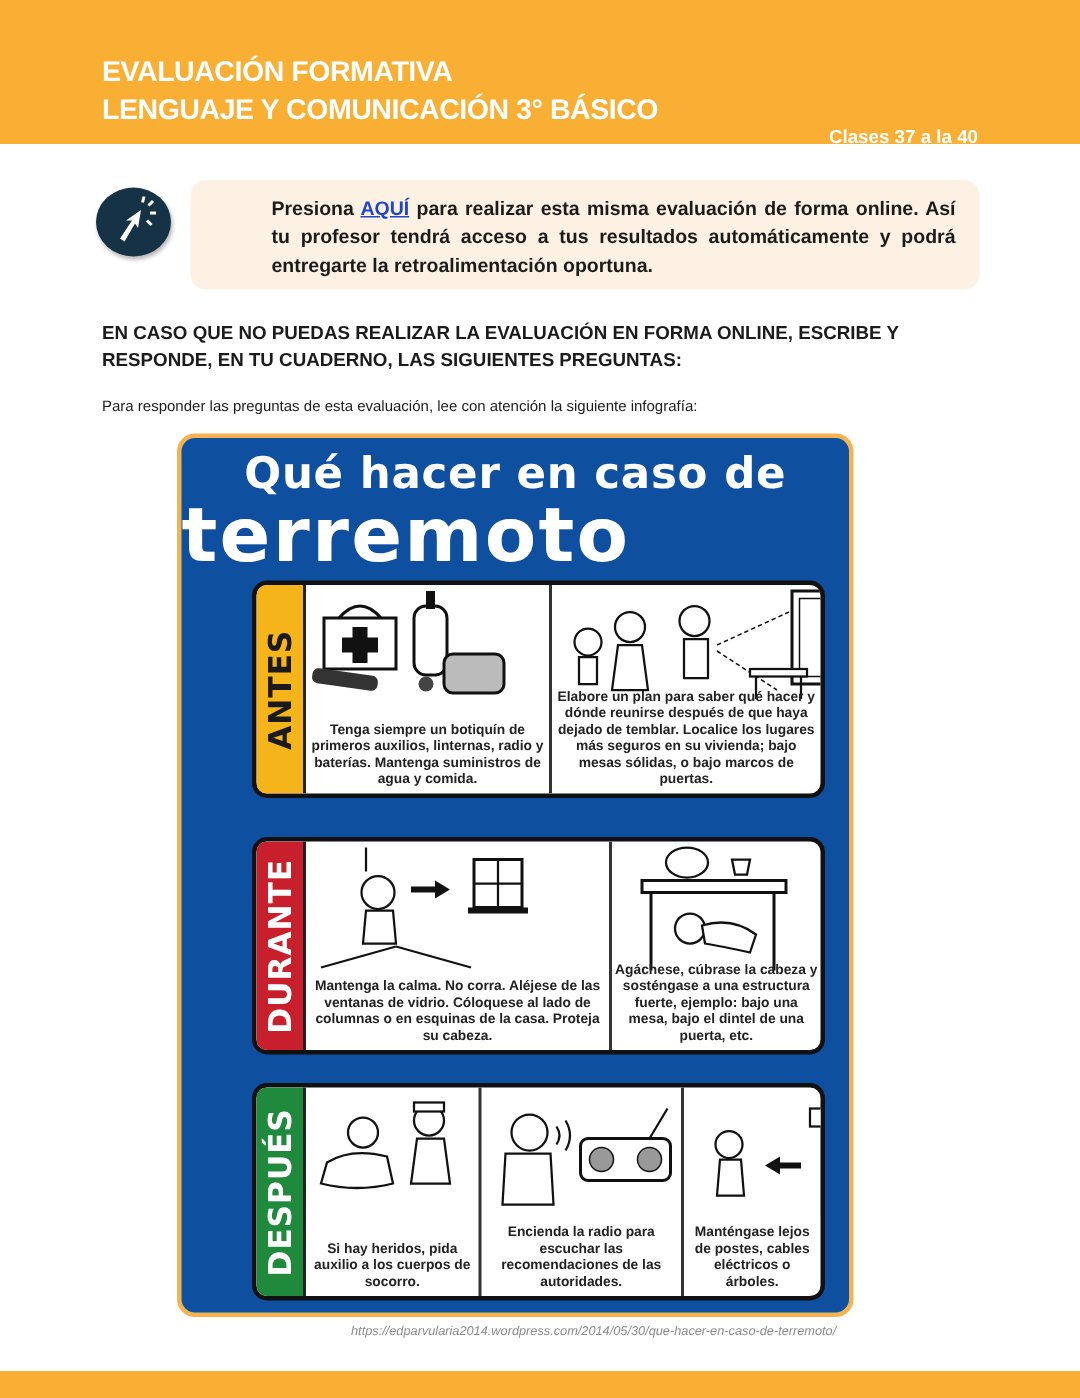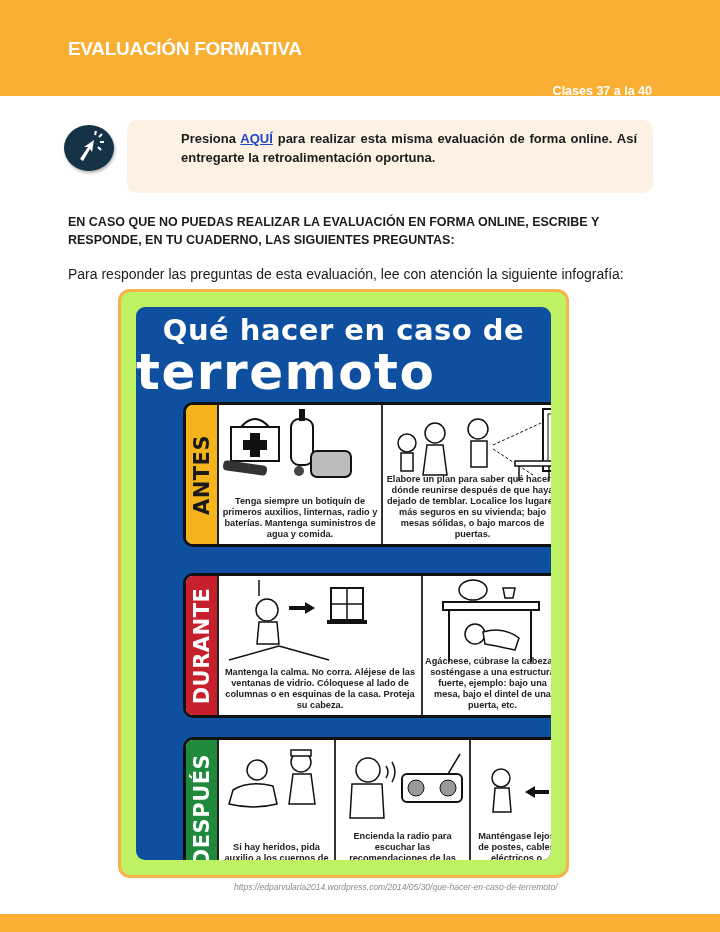--- a/index.html
+++ b/index.html
@@ -13,23 +13,23 @@
   .header .classes { position: absolute; right: 68px; top: 84px; color: #ffffff; font-weight: bold; font-size: 12.5px; }
 
   .notice-icon { position: absolute; left: 64px; top: 125px; width: 50px; height: 46px; border-radius: 50%; background: #153247; box-shadow: 1px 2px 3px rgba(0,0,0,0.3); }
   .notice-icon svg { position: absolute; left: 0; top: 0; }
   .notice-box { position: absolute; left: 127px; top: 120px; width: 526px; height: 73px; background: #fdf1e4; border-radius: 10px; padding: 9px 16px 0 14px; font-size: 13px; line-height: 19px; font-weight: bold; color: #1b1b1b; text-align: justify; }
   .notice-box .link { color: #1d46c8; text-decoration: underline; }
   .notice-line { display: block; text-align-last: justify; margin-left: 40px; }
   .notice-line.last { text-align-last: left; }
 
   .instr { position: absolute; left: 68px; top: 213px; width: 600px; font-size: 12.5px; line-height: 18px; font-weight: bold; color: #1b1b1b; }
-  .intro { position: absolute; left: 68px; top: 266px; font-size: 14px; color: #1b1b1b; }
+  .intro { position: absolute; left: 68px; top: 266px; font-size: 10px; color: #1b1b1b; }
 
-  .infographic { position: absolute; left: 118px; top: 289px; width: 451px; height: 589px; border: 3px solid #f7b24b; border-radius: 12px; background: #bef264; padding: 15px; }
+  .infographic { position: absolute; left: 118px; top: 289px; width: 451px; height: 589px; border: 3px solid #f7b24b; border-radius: 12px; background: #5eead4; padding: 0; }
   .info-inner { position: relative; width: 100%; height: 100%; background: #0f4fa0; border-radius: 9px; overflow: hidden; }
   .info-title1 { position: absolute; left: 0; width: 100%; top: 6px; text-align: center; color: #ffffff; font-weight: bold; font-size: 29px; letter-spacing: 0.5px; font-family: "DejaVu Sans", sans-serif; }
   .info-title2 { position: absolute; left: 0; width: 100%; top: 36px; text-align: left; color: #ffffff; font-weight: bold; font-size: 50px; letter-spacing: 1.5px; font-family: "DejaVu Sans", sans-serif; }
 
   .panel { position: absolute; left: 47px; width: 382px; background: #ffffff; border: 3px solid #111; border-radius: 10px; overflow: hidden; display: flex; }
   .panel .label { width: 33px; flex: 0 0 33px; border-right: 2px solid #222; position: relative; }
   .panel .label span { position: absolute; left: 50%; top: 50%; transform: translate(-50%,-50%) rotate(-90deg); white-space: nowrap; font-weight: bold; font-size: 21px; font-family: "DejaVu Sans", sans-serif; letter-spacing: 0.5px; }
   .panel .cell { position: relative; border-right: 2px solid #333; }
   .panel .cell:last-child { border-right: none; }
   .cell .caption { position: absolute; left: 2px; right: 2px; bottom: 4px; text-align: center; font-size: 9.2px; line-height: 11px; font-weight: bold; color: #222; font-family: "Liberation Sans", sans-serif; }
@@ -46,35 +46,37 @@
   .p-despues .label span { color: #fff; }
 
   .source { position: absolute; left: 234px; top: 882px; font-size: 8.5px; font-style: italic; color: #8a8a8a; font-family: Liberation Sans, sans-serif; }
   .footer { position: absolute; left: 0; top: 914px; width: 720px; height: 18px; background: #f9ae34; }
 </style>
 </head>
 <body>
 
 <div class="header">
   <div class="t1">EVALUACIÓN FORMATIVA</div>
+  <div class="t2">LENGUAJE Y COMUNICACIÓN 3° BÁSICO</div>
   <div class="classes">Clases 37 a la 40</div>
 </div>
 
 <div class="notice-icon">
   <svg width="50" height="46" viewBox="0 0 50 46">
     <path d="M16 34 L24 22 L20 22 L30 15 L28 27 L26 24 L19 36 Z" fill="#ffffff"></path>
     <line x1="31" y1="10" x2="32" y2="6" stroke="#fff" stroke-width="2"></line>
     <line x1="35" y1="12" x2="38" y2="9" stroke="#fff" stroke-width="2"></line>
     <line x1="36" y1="17" x2="40" y2="17" stroke="#fff" stroke-width="2"></line>
     <line x1="34" y1="22" x2="37" y2="25" stroke="#fff" stroke-width="2"></line>
   </svg>
 </div>
 
 <div class="notice-box">
   <span class="notice-line"><span>Presiona </span><a class="link">AQUÍ</a><span> para realizar esta misma evaluación de forma online. Así</span></span>
+  <span class="notice-line">tu profesor tendrá acceso a tus resultados automáticamente y podrá</span>
   <span class="notice-line last">entregarte  la retroalimentación oportuna.</span>
 </div>
 
 <div class="instr">EN CASO QUE NO PUEDAS REALIZAR LA EVALUACIÓN EN FORMA ONLINE, ESCRIBE Y RESPONDE, EN TU CUADERNO, LAS SIGUIENTES PREGUNTAS:</div>
 <div class="intro">Para responder las preguntas de esta evaluación, lee con atención la siguiente infografía:</div>
 
 <div class="infographic">
   <div class="info-inner">
     <div class="info-title1">Qué hacer en caso de</div>
     <div class="info-title2">terremoto</div>

